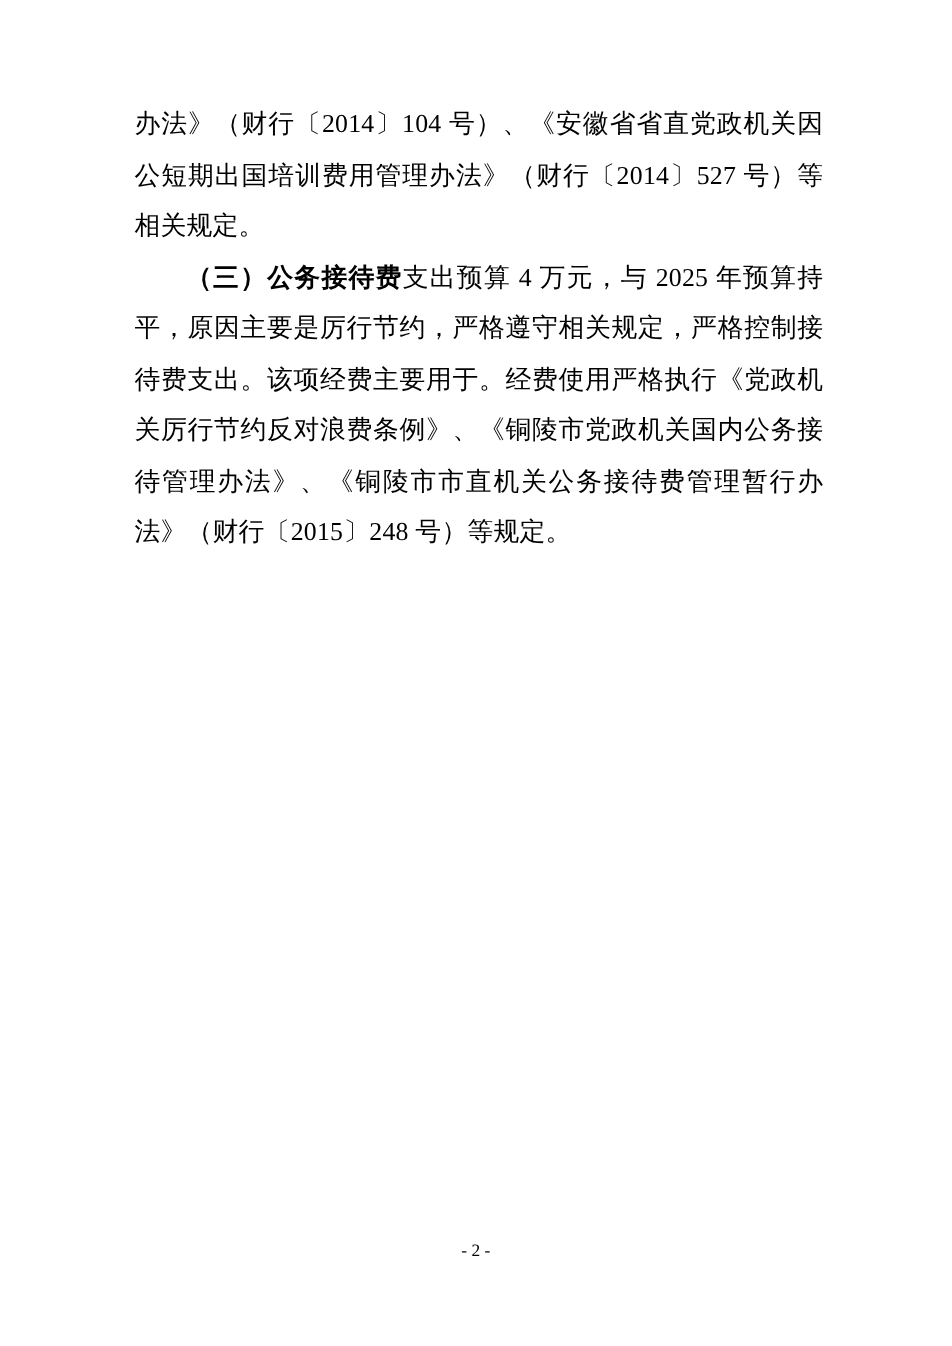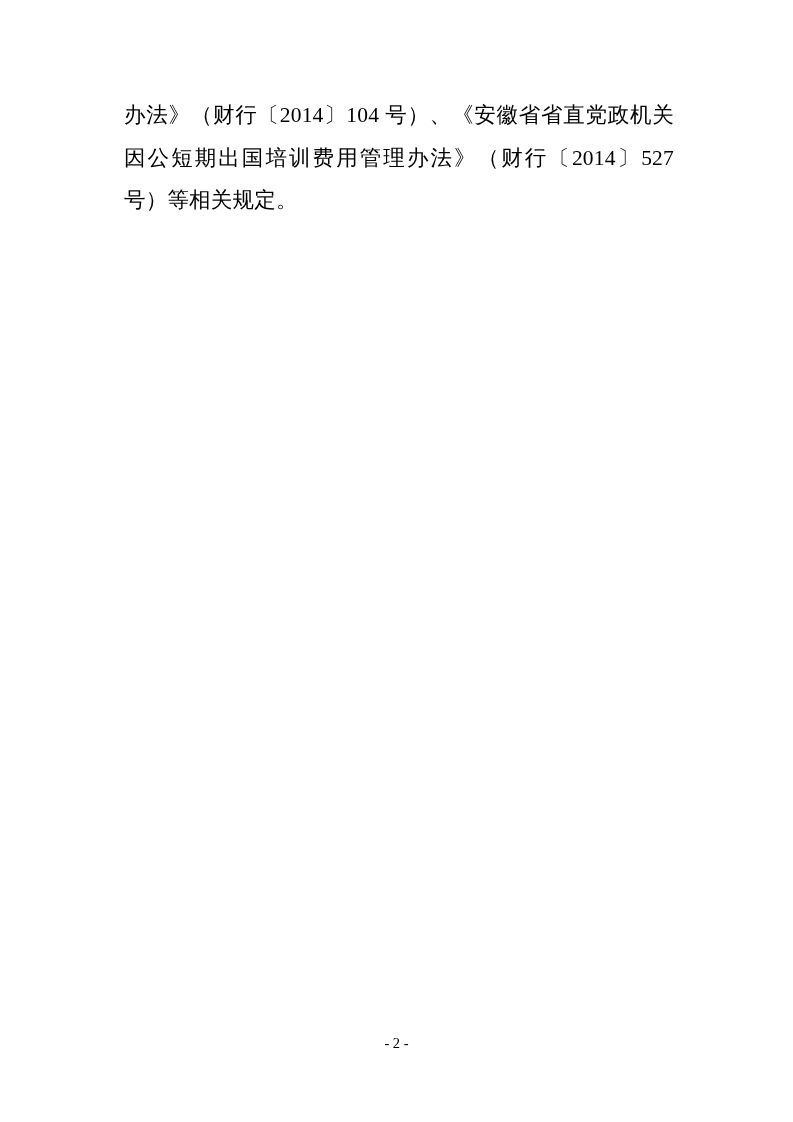--- a/index.html
+++ b/index.html
@@ -21,21 +21,21 @@
     top: 82px;
     left: 112px;
     width: 574px;
     font-size: 21.5px;
     line-height: 42.5px;
     text-align: justify;
     text-justify: inter-ideograph;
     letter-spacing: 0.2px;
   }
   .doc-body p {
-    margin: 12px;
+    margin: 0;
     padding: 0;
     font-family: Liberation Serif, serif;
   }
   .doc-body p.indent {
     text-indent: 2em;
   }
   .doc-body b {
     font-weight: bold;
   }
   .page-footer {
@@ -48,17 +48,18 @@
     line-height: 20px;
     color: #000000;
   }
 </style>
 </head>
 <body>
 
 <div class="page">
   <div class="doc-body">
       <p><span>办法》（财行〔2014〕104 号）、《安徽省省直党政机关因公短期出国培训费用管理办法》（财行〔2014〕527 号）等相关规定。</span></p>
+      <p class="indent"><b>（三）公务接待费</b><span>支出预算 4 万元，与 2025 年预算持平，原因主要是厉行节约，严格遵守相关规定，严格控制接待费支出。该项经费主要用于。经费使用严格执行《党政机关厉行节约反对浪费条例》、《铜陵市党政机关国内公务接待管理办法》、《铜陵市市直机关公务接待费管理暂行办法》（财行〔2015〕248 号）等规定。</span></p>
     </div>
   <div class="page-footer">
     <span>- 2 -</span>
   </div>
 </div>
 
 </body></html>

